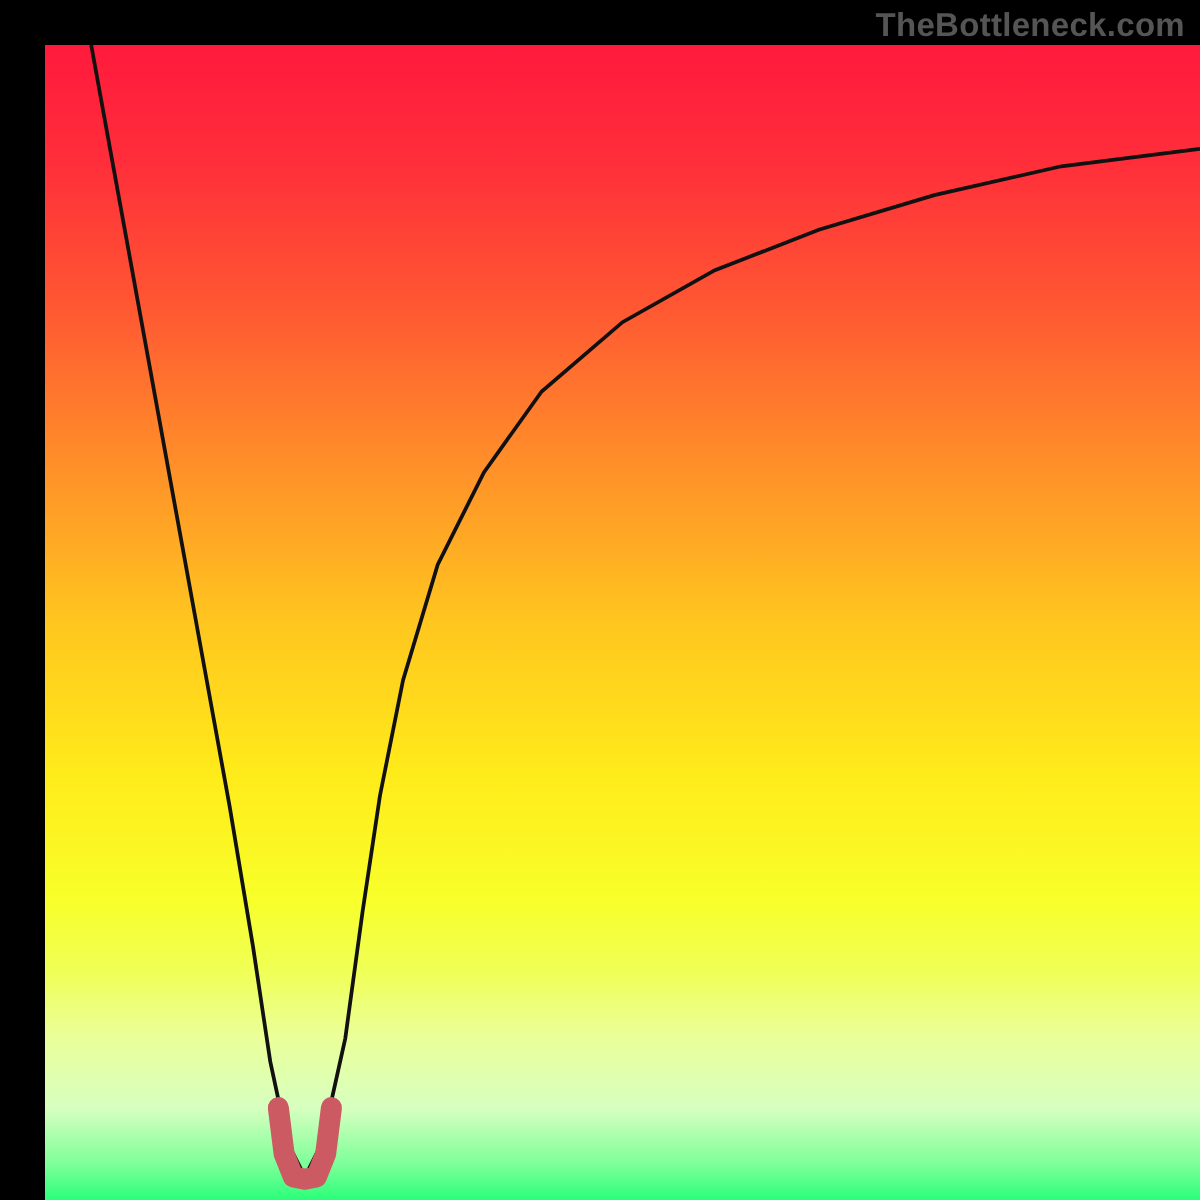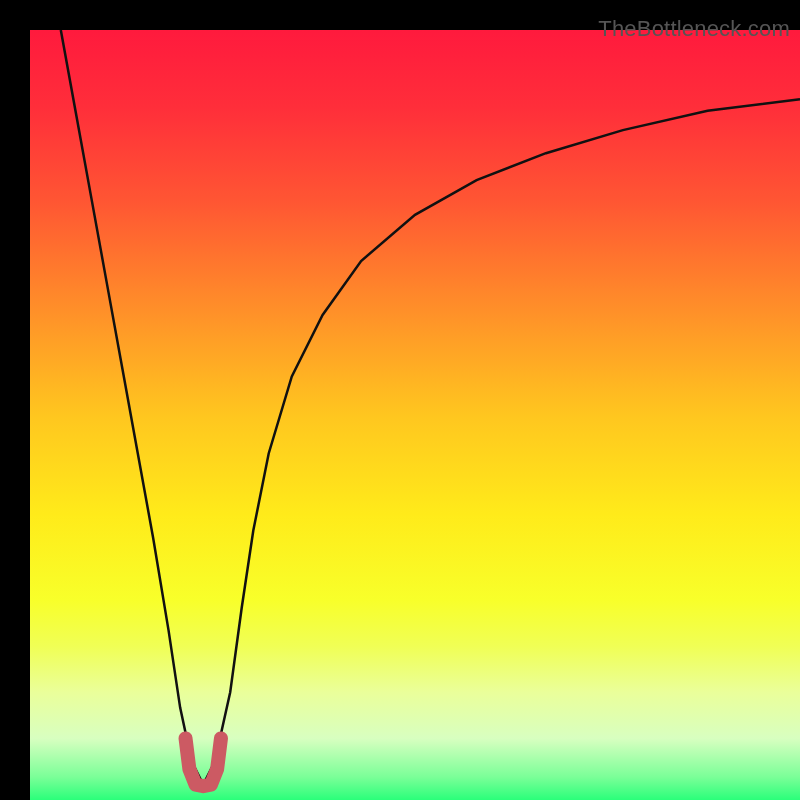--- a/index.html
+++ b/index.html
@@ -12,25 +12,25 @@
     font-family: Arial, Helvetica, sans-serif;
   }
   .frame {
     position: relative;
     width: 800px;
     height: 800px;
     background: #000;
   }
   .watermark {
     position: absolute;
-    top: 16px;
+    top: 4px;
     right: 10px;
     color: #555;
     font-size: 22px;
-    font-weight: 400;
+    font-weight: 700;
     letter-spacing: 0.2px;
     z-index: 10;
   }
   .plot-area {
     position: absolute;
     left: 30px;
     top: 30px;
     width: 770px;
     height: 770px;
     overflow: hidden;

